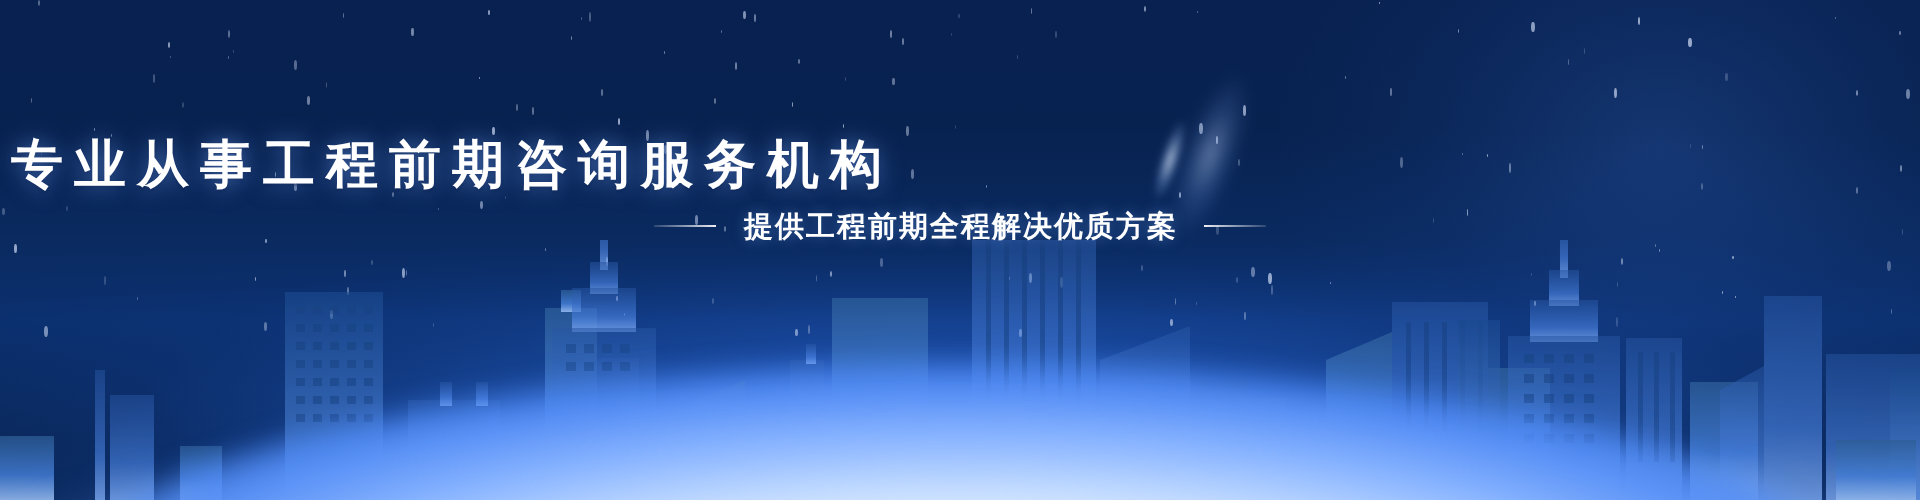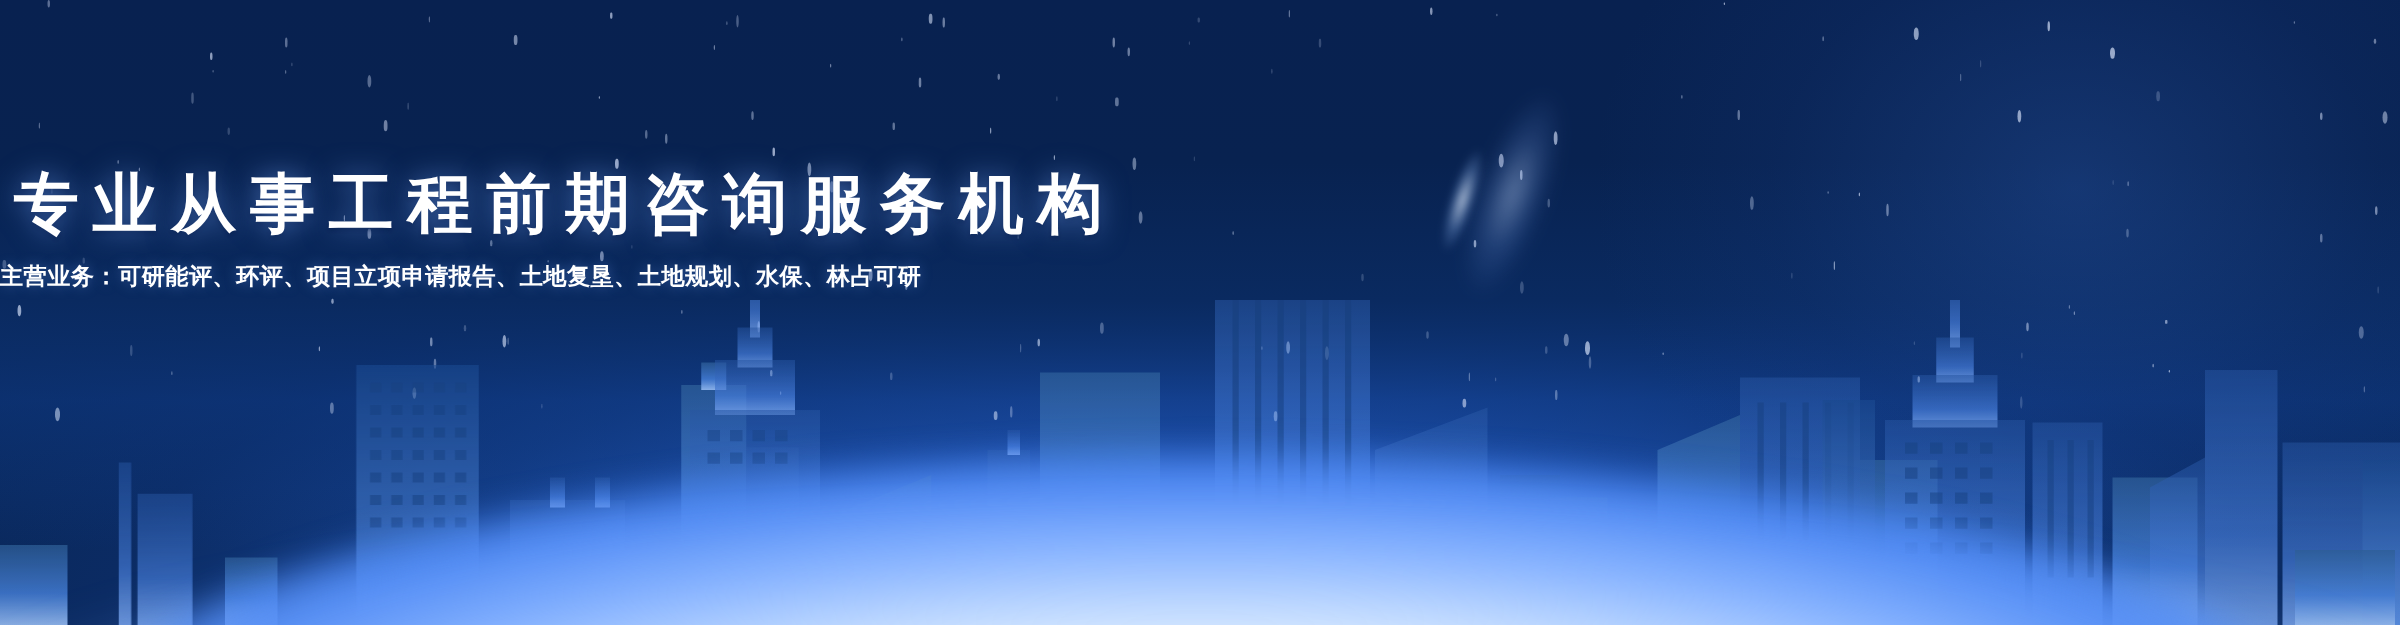--- a/index.html
+++ b/index.html
@@ -502,17 +502,21 @@
       </g>
     </svg>
   </div>
 
   <div class="horizon"></div>
   <div class="horizon-line"></div>
 
   <div class="content">
     <h1 class="headline">专业从事工程前期咨询服务机构</h1>
 
-
-    <div class="services">主营业务：可研能评、环评、项目立项申请报告、土地复垦、土地规划、水保、林占可研</div>
+    <div class="subline">
+      <span class="rule"></span>
+      <div class="subtitle">提供工程前期全程解决优质方案</div>
+      <span class="rule right"></span>
+    </div>
+
   </div>
 
 </div>
 
 </body></html>

